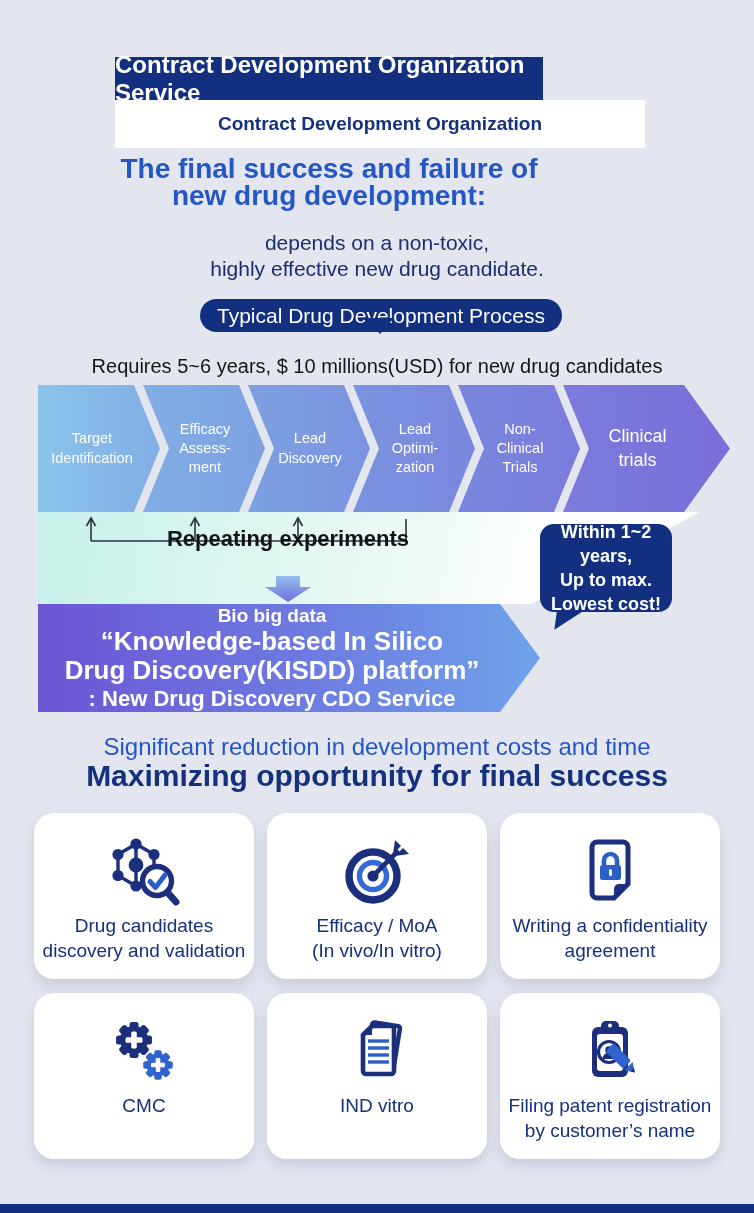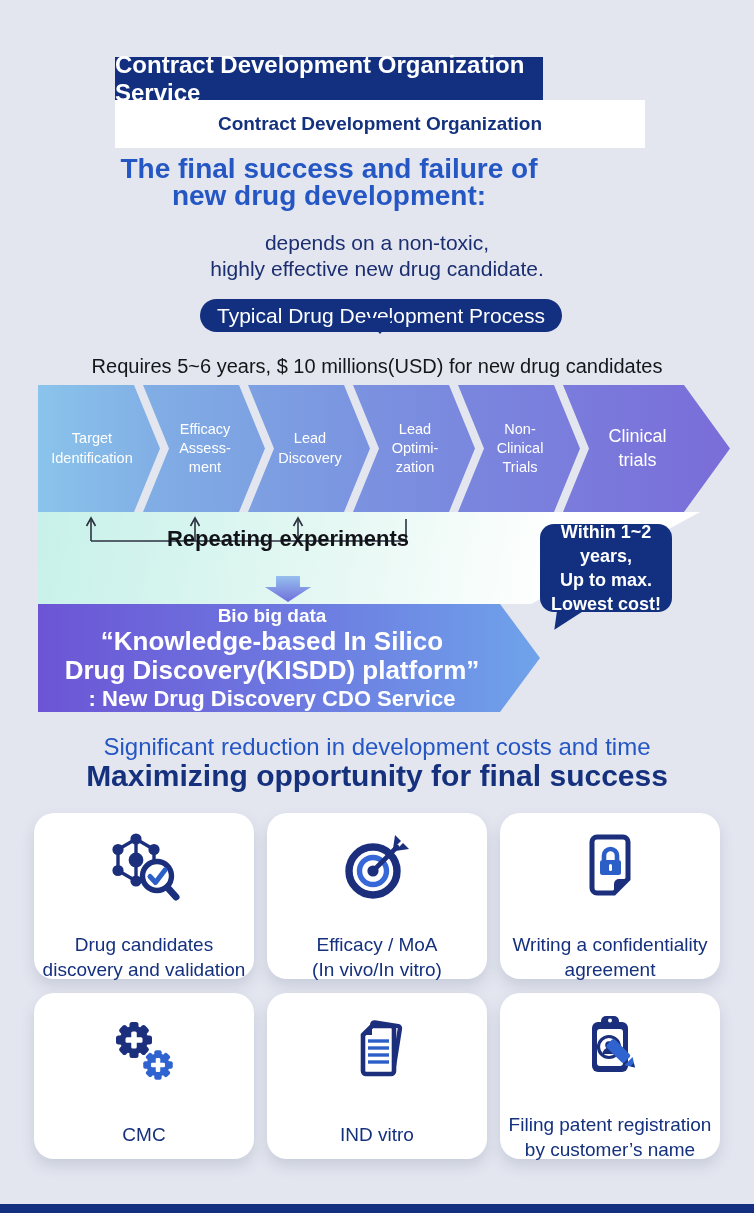--- a/index.html
+++ b/index.html
@@ -66,21 +66,21 @@
   .banner .b1 { font-size:19px; font-weight:bold; line-height:23px; }
   .banner .b2, .banner .b3 { font-size:26px; font-weight:bold; line-height:29px; }
   .banner .b4 { font-size:22px; font-weight:bold; line-height:28px; }
 
   .benefit1 { left:0; top:733px; width:754px; color:#2456c4; font-size:24px; font-weight:500; }
   .benefit2 { left:0; top:759px; width:754px; color:#15317e; font-size:30px; font-weight:bold; }
 
   
   .card { position:absolute; width:220px; height:166px; background:#fff; border-radius:20px;
           box-shadow:0 7px 14px rgba(96,106,138,0.20);
-          display:flex; flex-direction:column; align-items:center; padding-top:16px;gap:29px; }
+          display:flex; flex-direction:column; align-items:center; padding-top:16px; }
   .card .icon-box { height:84px; display:flex; align-items:center; justify-content:center; }
   .card .label { color:#15317e; font-size:19px; line-height:25px; text-align:center; white-space:pre-line; }
   .c1 { left:34px;  top:813px; } .c2 { left:267px; top:813px; } .c3 { left:500px; top:813px; }
   .c4 { left:34px;  top:993px; } .c5 { left:267px; top:993px; } .c6 { left:500px; top:993px; }
 
   .bottom-bar { left:0; top:1204px; width:754px; height:9px; background:#12307f; }
 </style>
 </head>
 <body>
 

